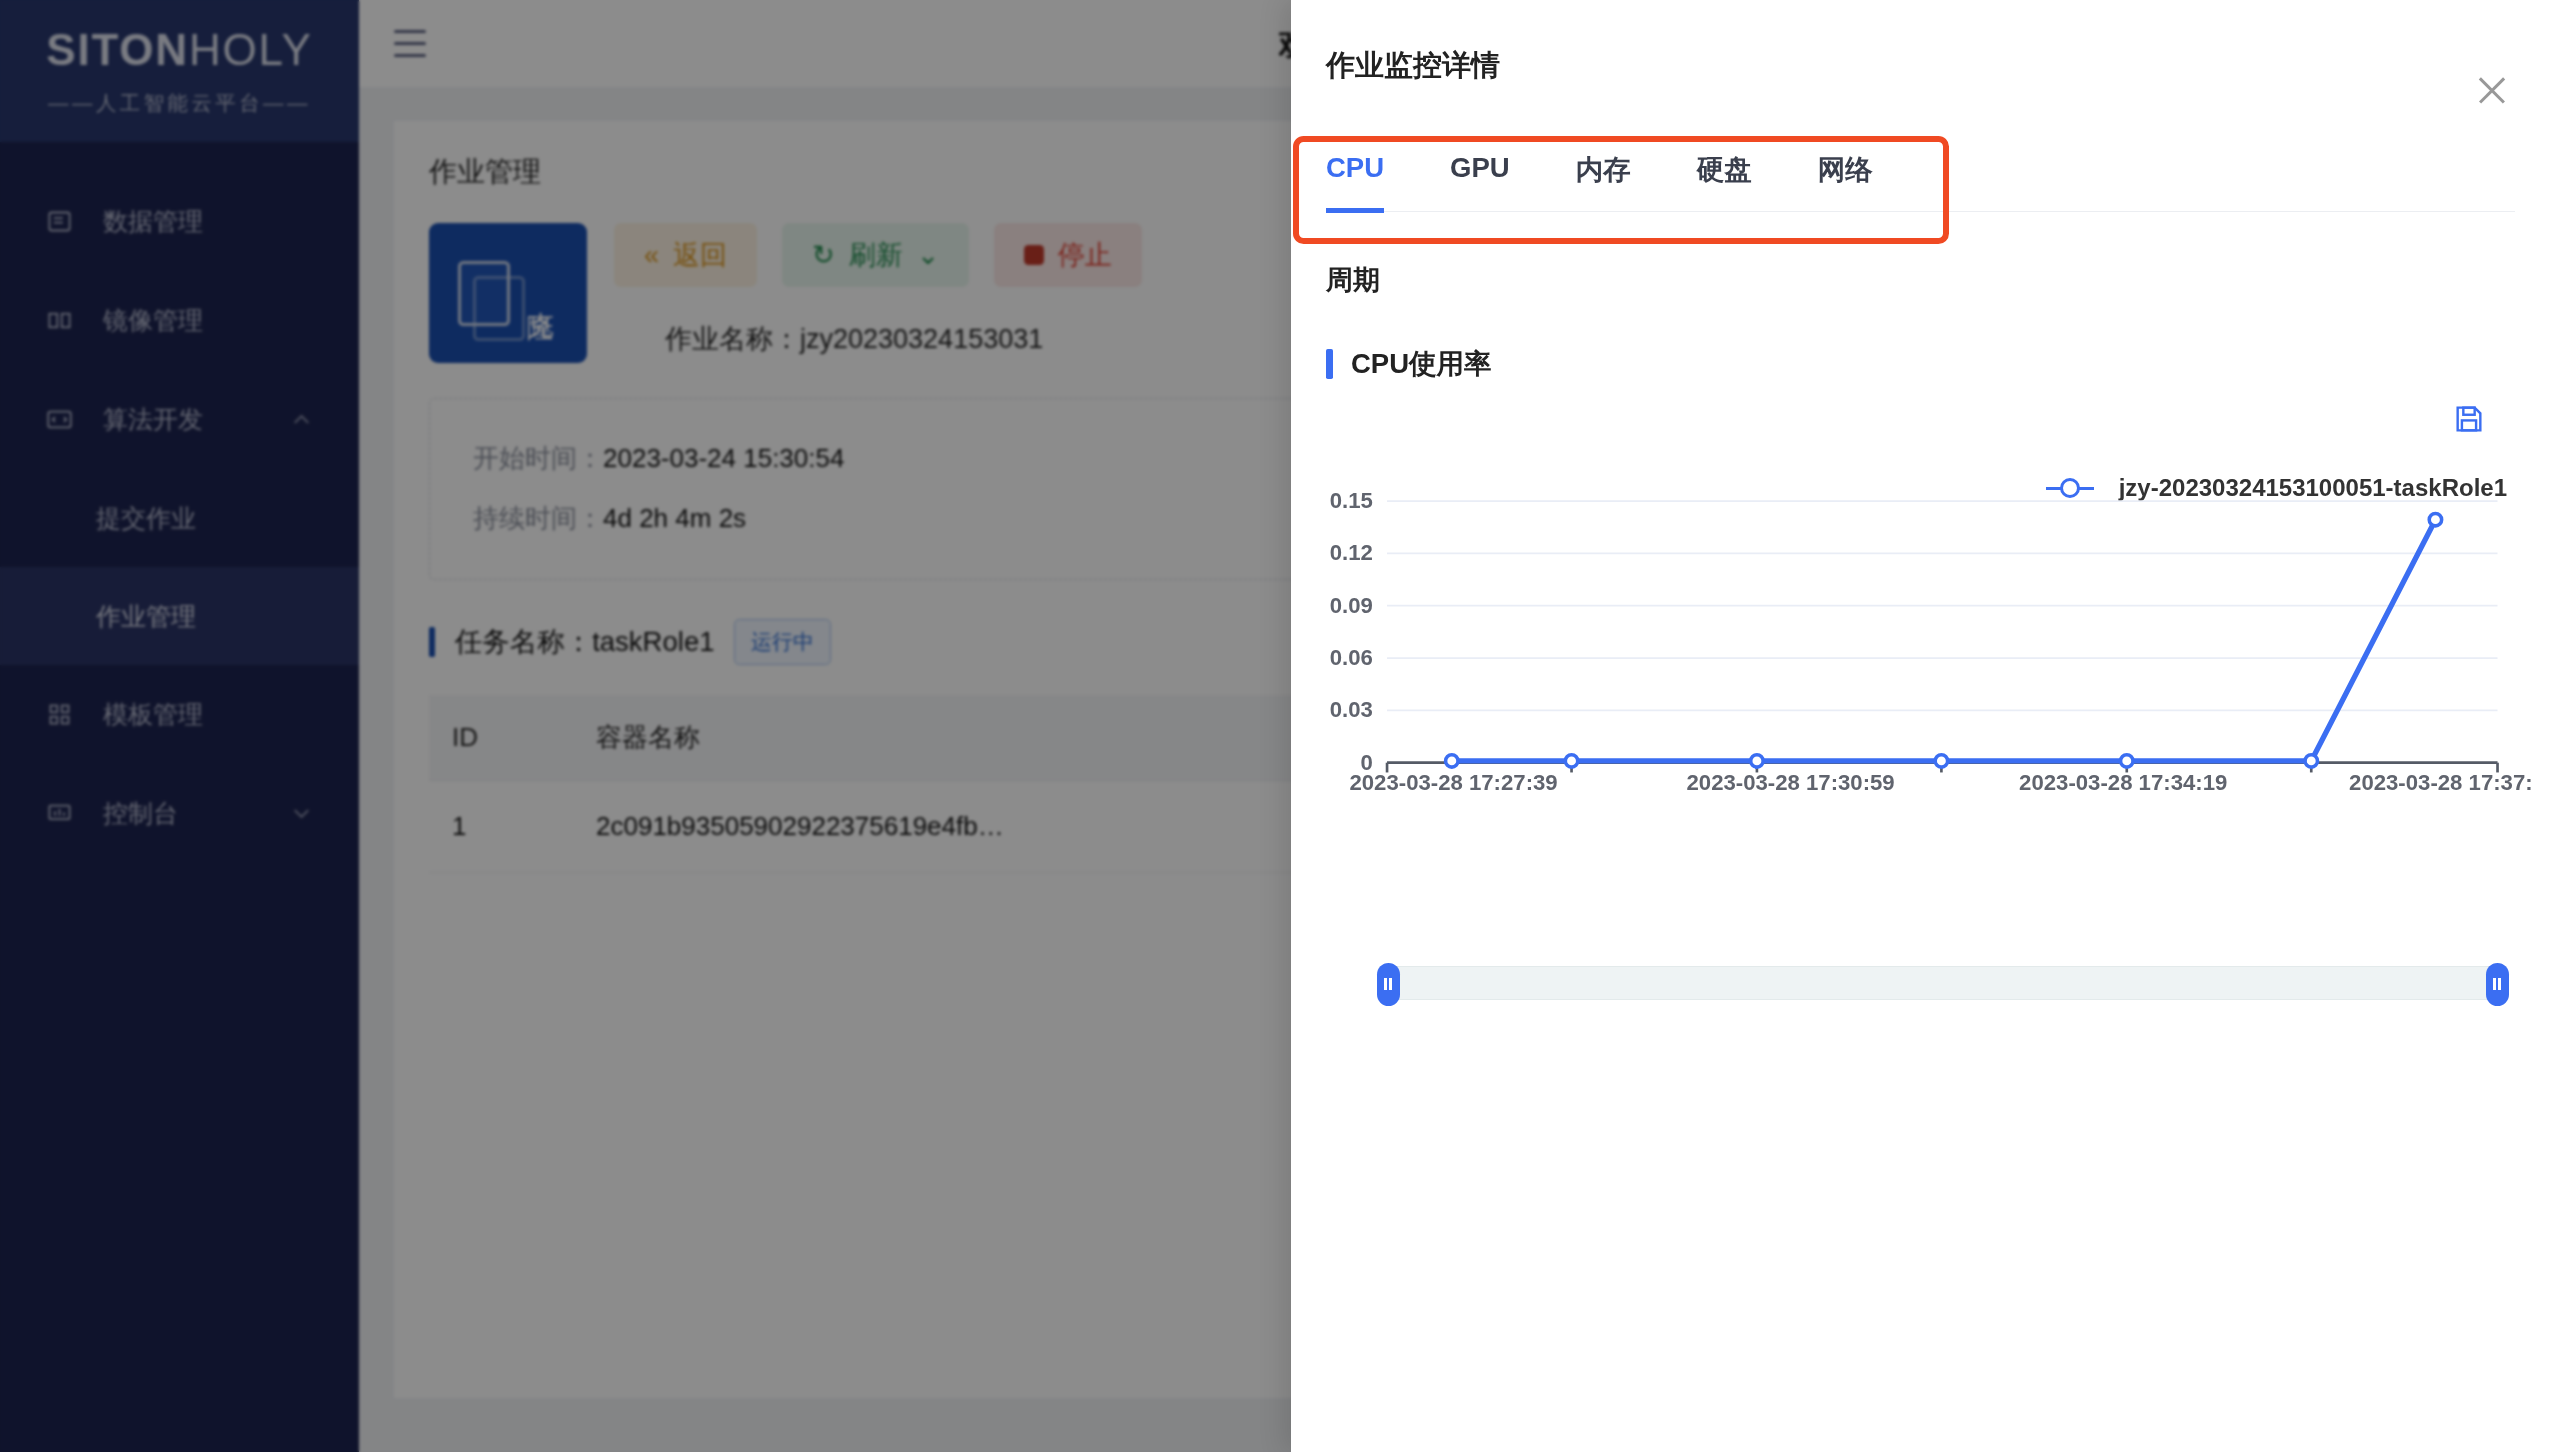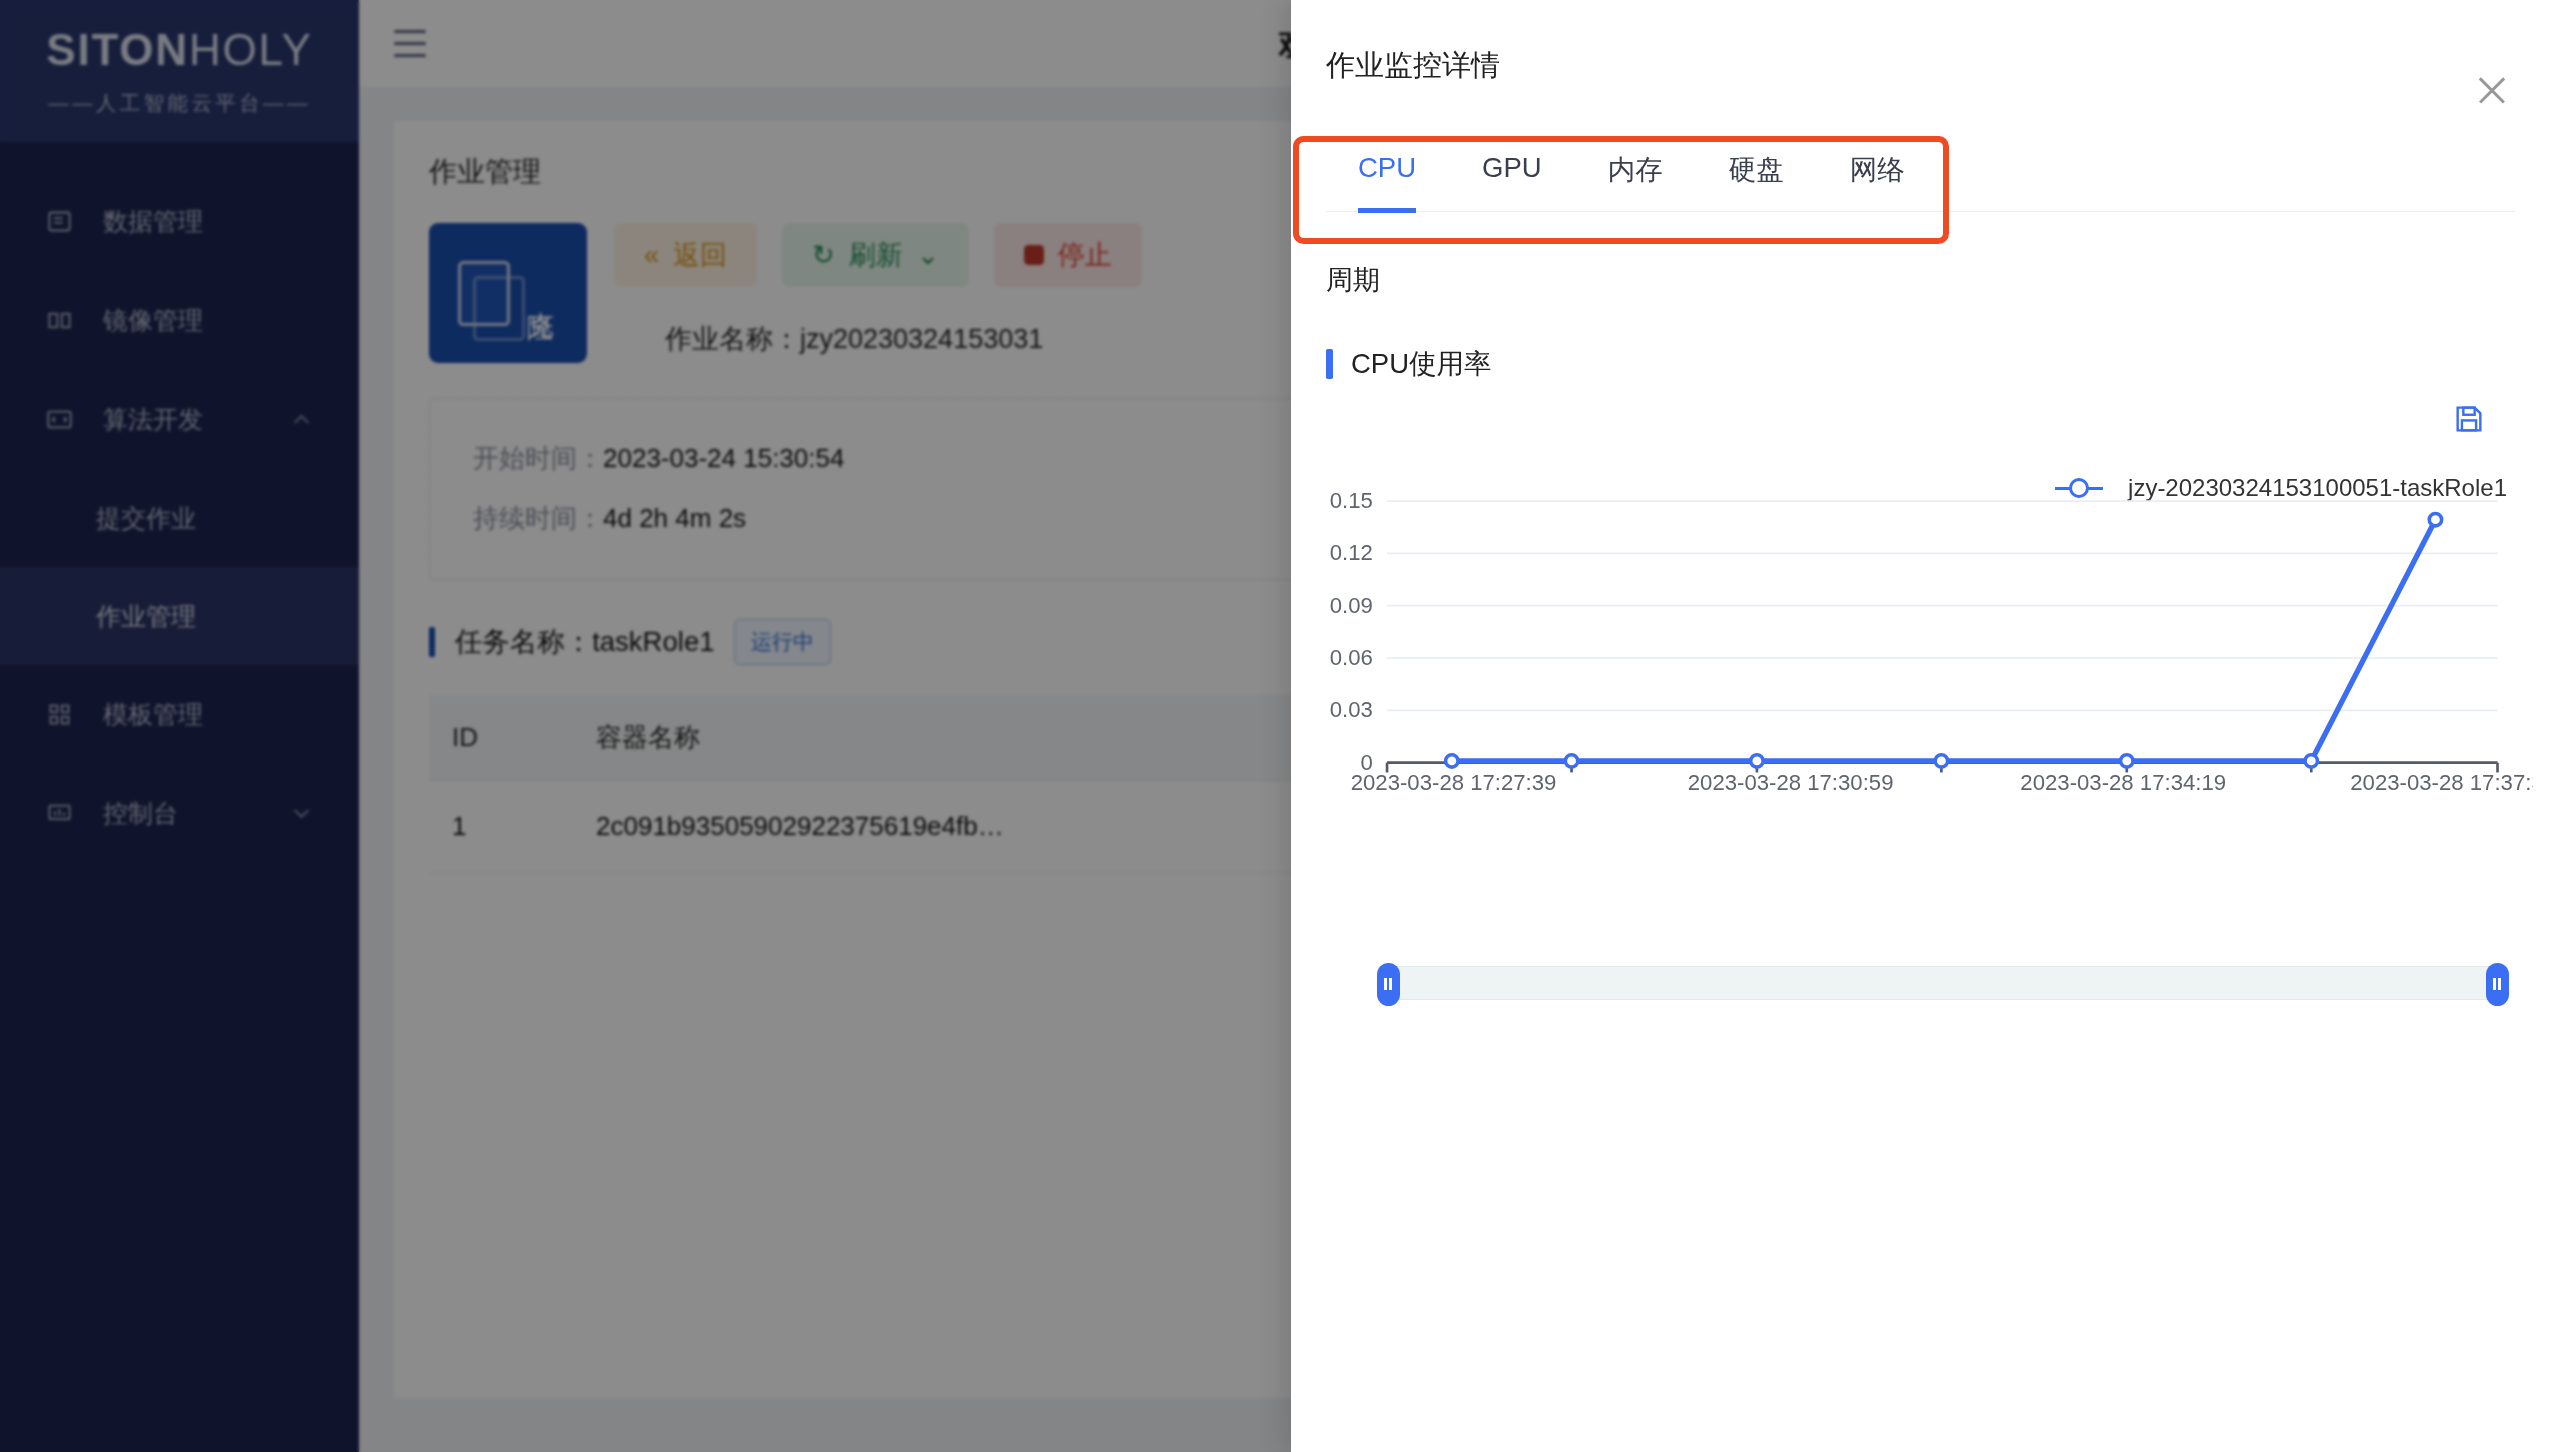--- a/index.html
+++ b/index.html
@@ -302,20 +302,21 @@
   .drawer {
     position: absolute;
     top: 0;
     right: 0;
     bottom: 0;
     width: 1259px;
     background: #ffffff;
     box-shadow: -7px 0 25px rgba(0,0,0,.12);
     display: flex;
     flex-direction: column;
+    font-weight: bold;
   }
   .drawer-head {
     height: 131px;
     flex: 0 0 131px;
     display: flex;
     align-items: center;
     padding: 0 43px 0 35px;
     position: relative;
   }
   .drawer-title {
@@ -351,21 +352,21 @@
     border-bottom: 1.8px solid #eceef2;
   }
   .tab {
     font-size: 27.5px;
     color: #3a3f4d;
     padding: 21px 0 23px 0;
     margin-right: 66px;
     cursor: pointer;
     position: relative;
   }
-  .tab.active { color: #3b6ef2; margin-left: 32px; }
+  .tab.active { color: #3b6ef2; }
   .tab.active::after {
     content: "";
     position: absolute;
     left: 0; right: 0; bottom: -1.8px;
     height: 4.4px;
     background: #3b6ef2;
   }
   .redbox {
     position: absolute;
     left: 1.8px;

